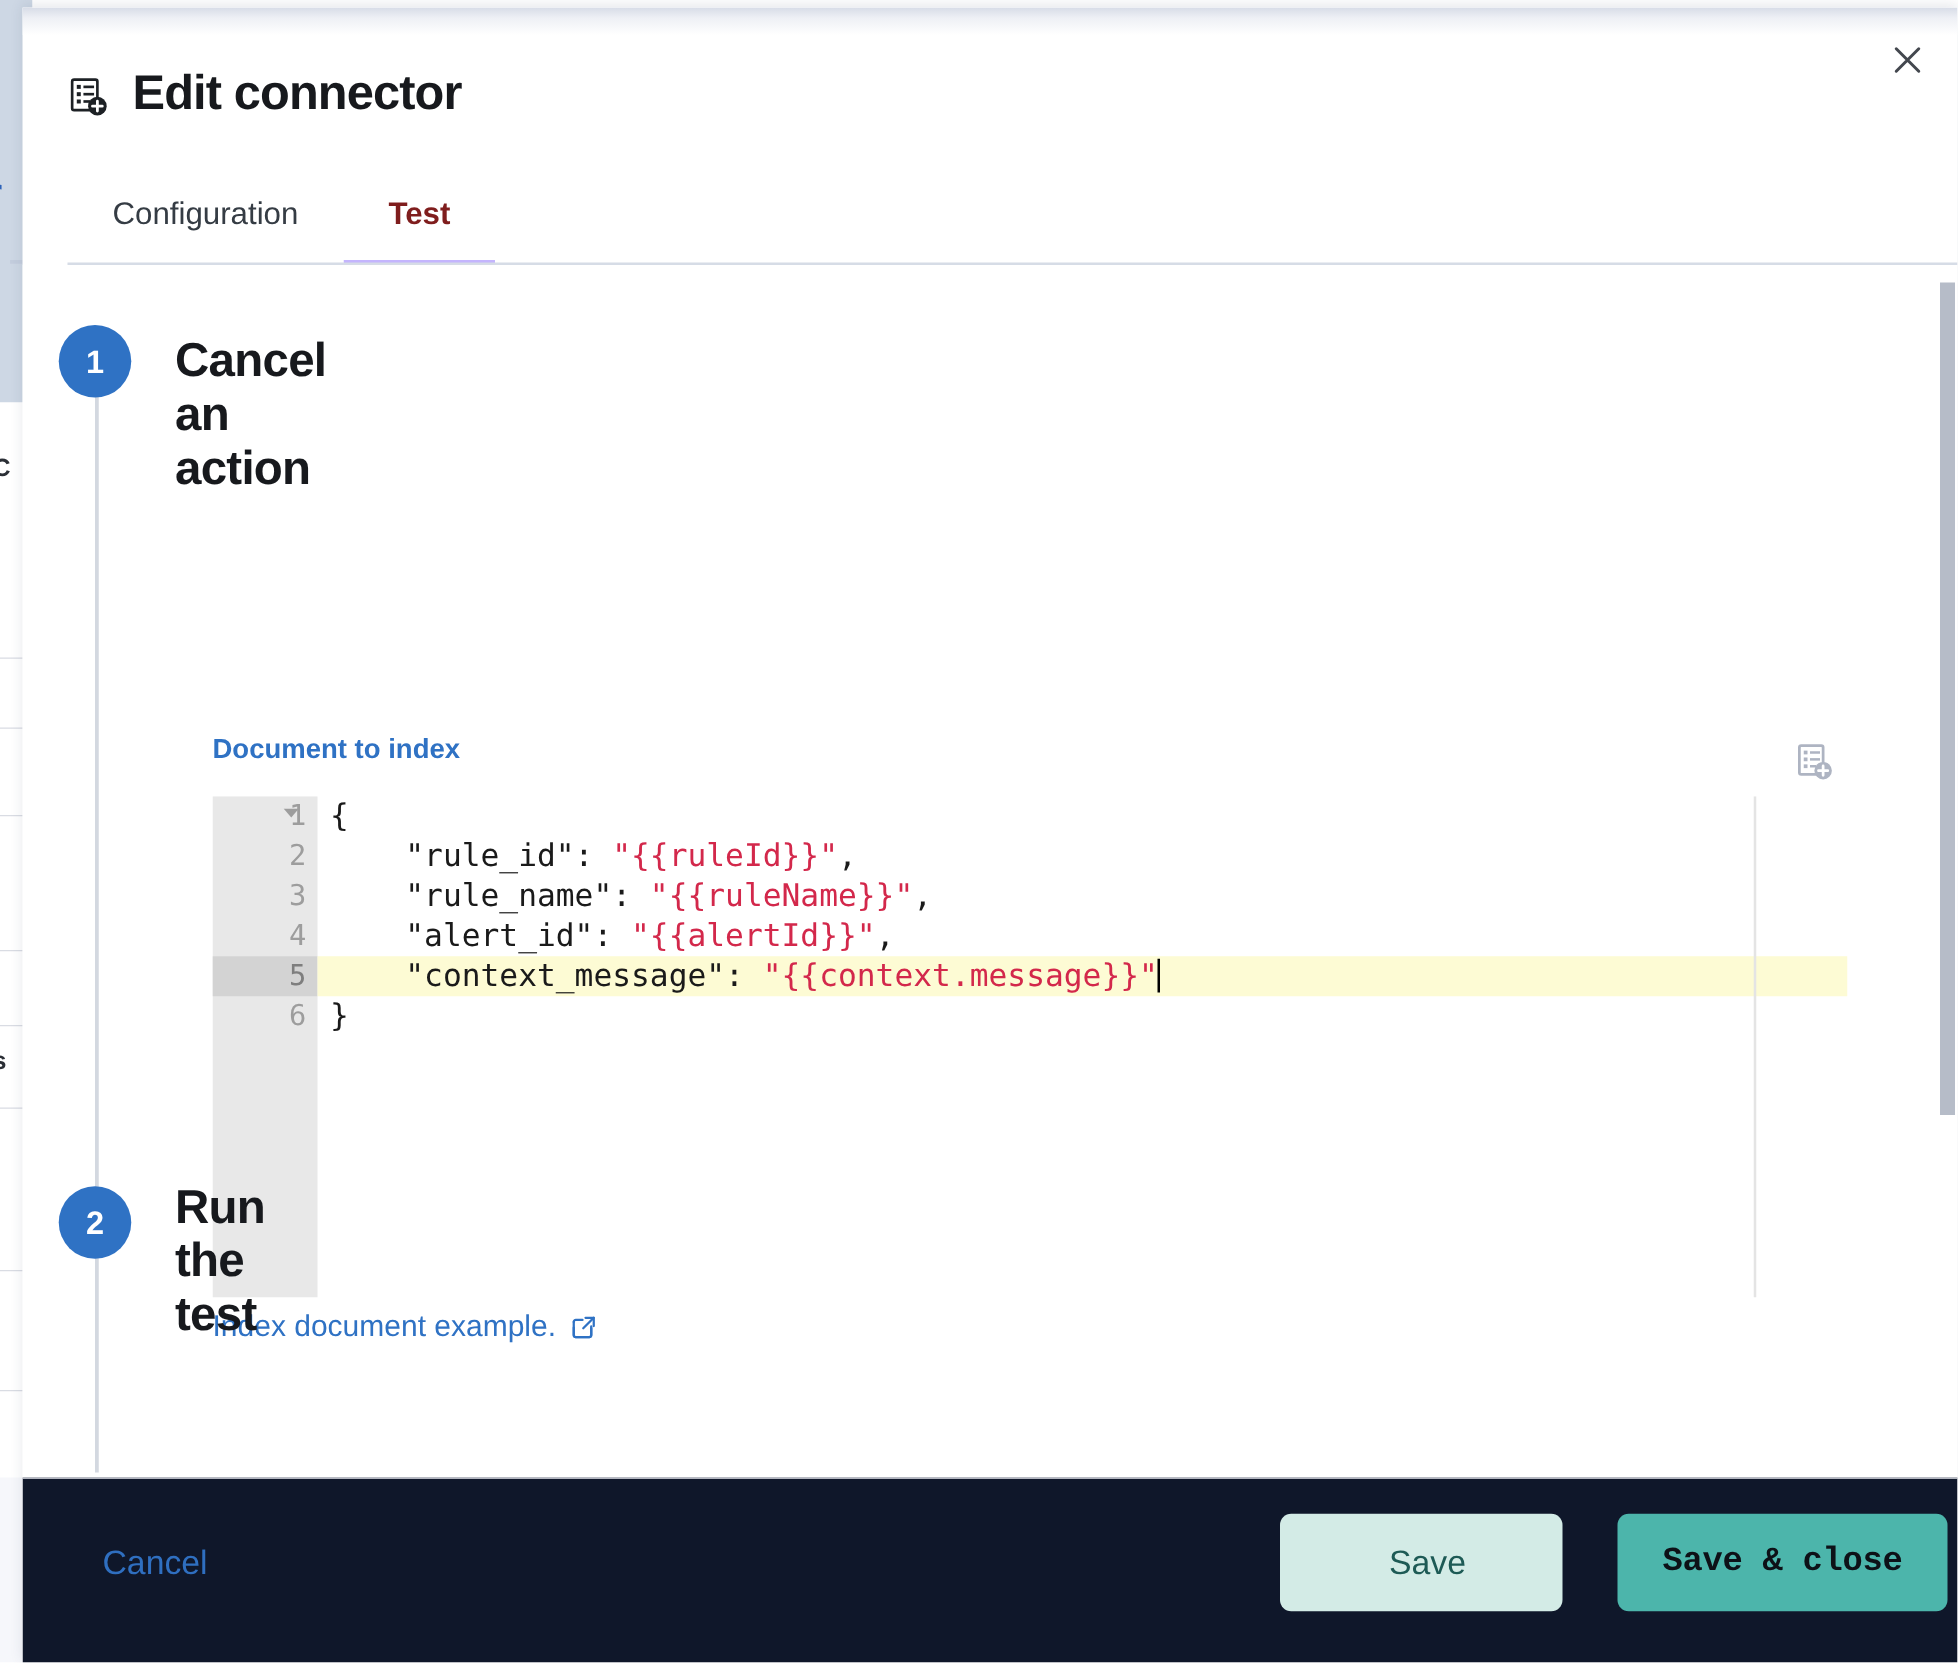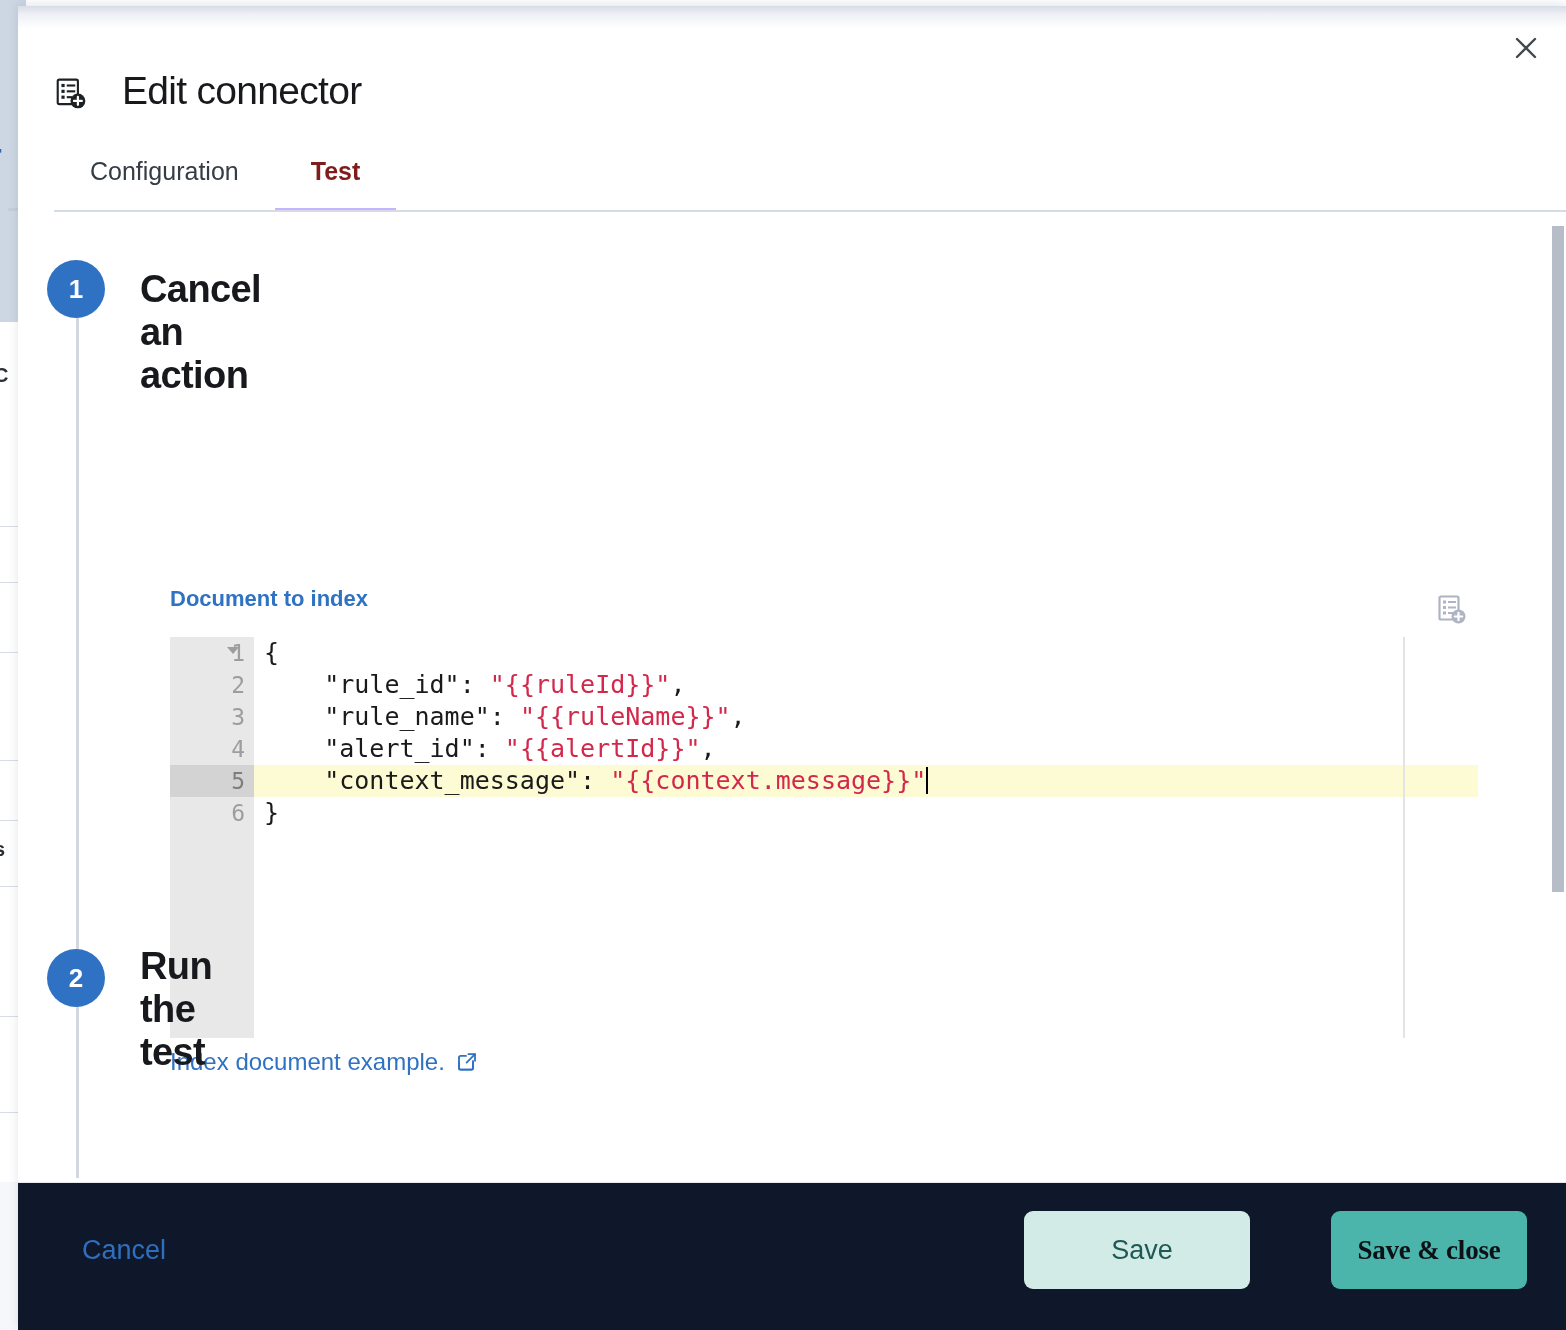--- a/index.html
+++ b/index.html
@@ -131,24 +131,24 @@
     gap: 18px;
   }
   .title-icon {
     width: 34px;
     height: 34px;
     display: block;
     margin-top: 6px;
   }
   .modal-title {
     font-size: 39px;
-    font-weight: 400;
+    font-weight: 700;
     color: #17191d;
     letter-spacing: -0.7px;
-    margin: 16px;
+    margin: 0;
     line-height: 1.1;
   }
 
   
   .tabs {
     position: absolute;
     left: 36px;
     top: 128px;
     display: flex;
     align-items: flex-end;
@@ -398,32 +398,31 @@
     font-size: 27px;
     color: #1d5a55;
     cursor: pointer;
     font-family: "Liberation Sans", sans-serif;
     padding-left: 16px;
   }
   .save-close-btn {
     position: absolute;
     left: 1276px;
     top: 28px;
-    width: 196px;
+    width: 264px;
     height: 78px;
     border-radius: 9px;
     background: #4cb5ab;
     border: none;
     font-size: 27px;
     font-weight: 700;
     color: #0d1117;
     cursor: pointer;
-    font-family: Liberation Serif, serif;
+    font-family: Liberation Mono, monospace;
     letter-spacing: -0.2px;
-    margin-left: 37px;
   }
 </style>
 </head>
 <body>
 
 <div class="bg-page">
   <div class="bg-header-panel"></div>
   <div class="bg-header-text">r</div>
   <div class="bg-divider"></div>
   <div class="bg-table">

